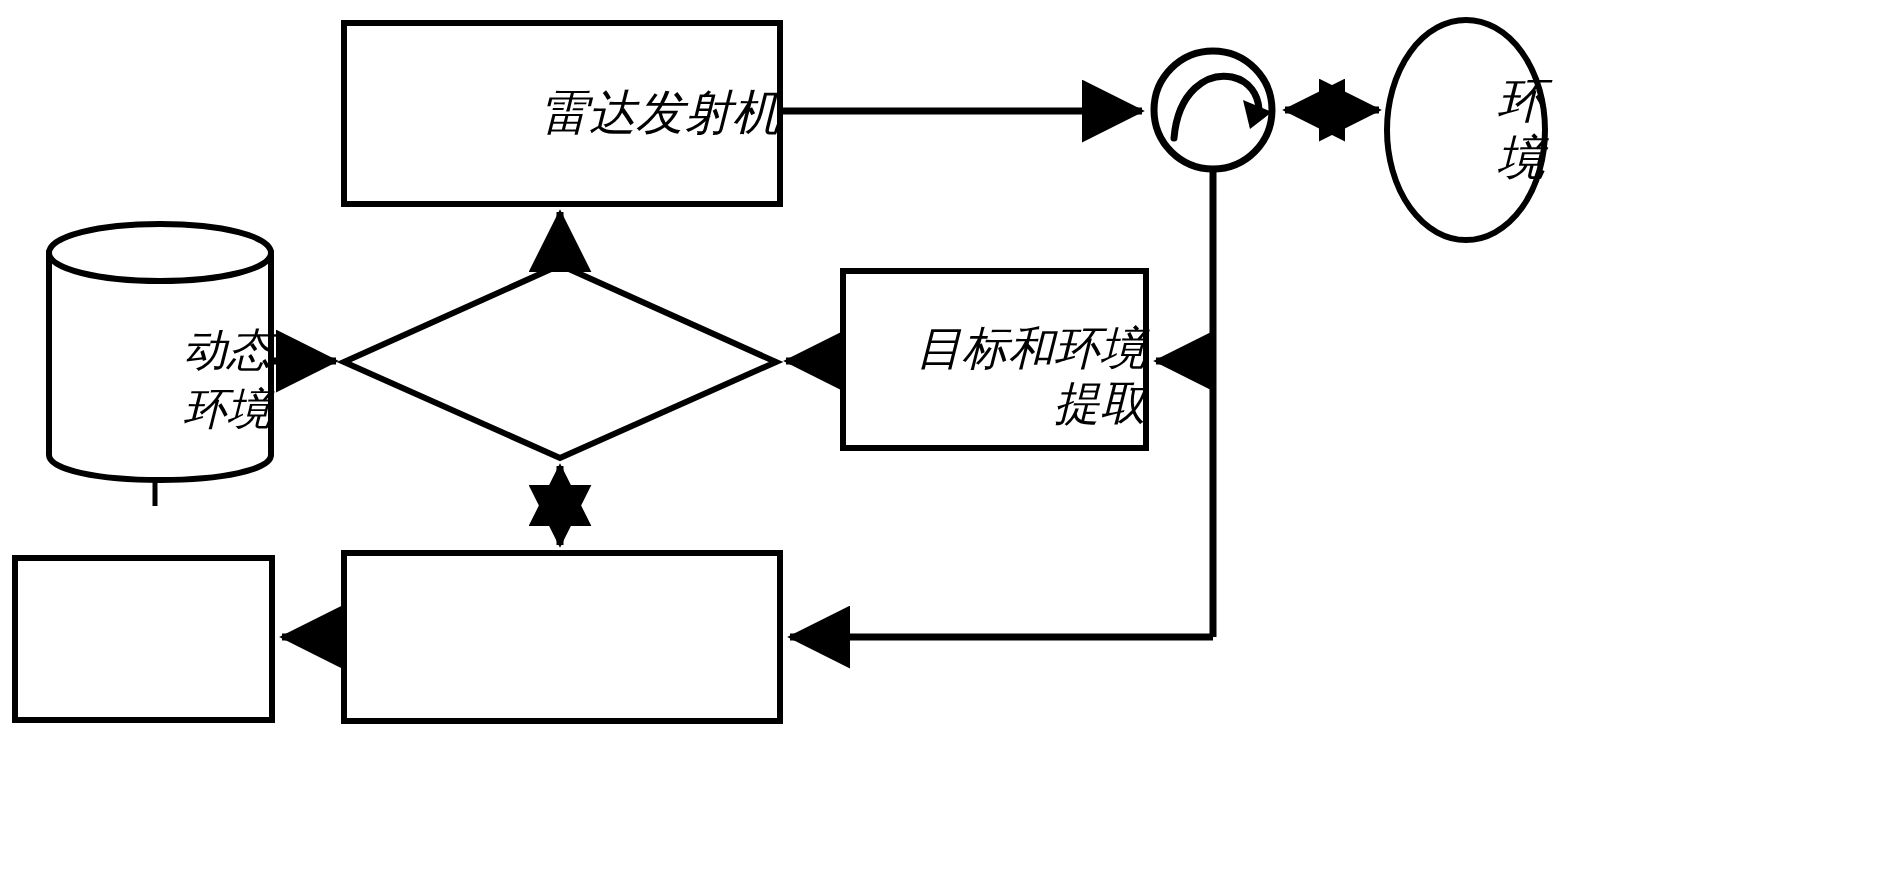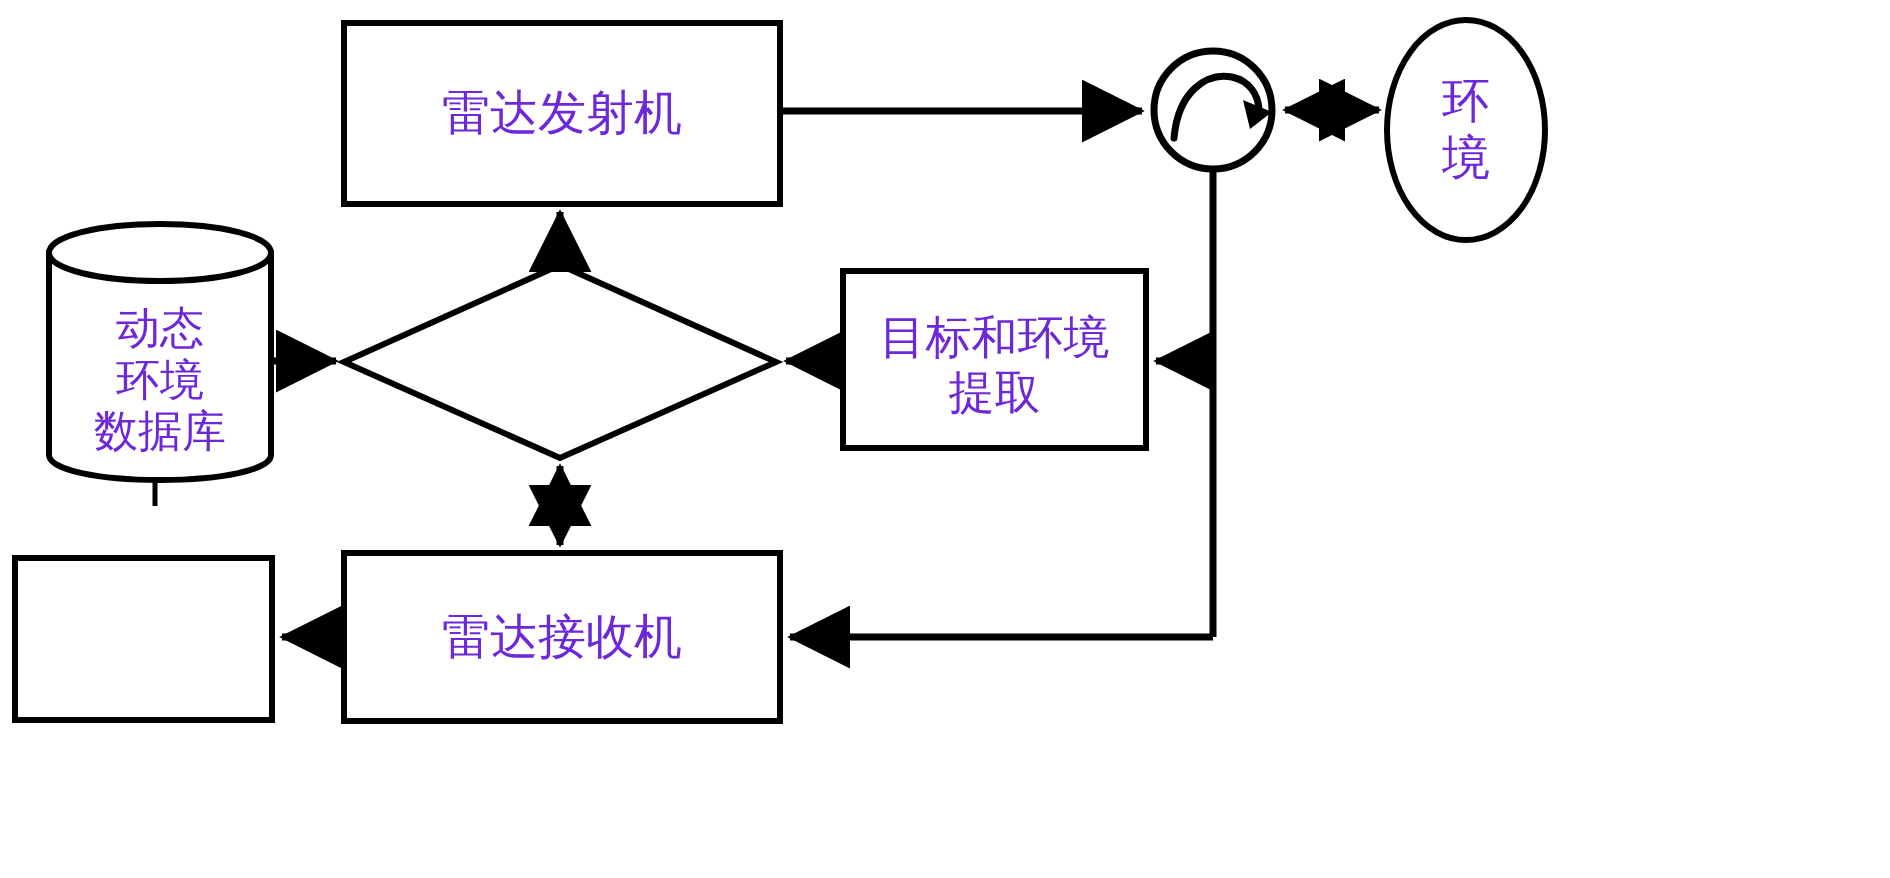--- a/index.html
+++ b/index.html
@@ -21,34 +21,35 @@
     left: 0;
     top: 0;
     width: 1890px;
     height: 878px;
     display: block;
   }
   .node-label {
     position: absolute;
     display: flex;
     flex-direction: column;
-    align-items: center;
+    align-items: flex-end;
     justify-content: center;
     text-align: center;
-    color: #6d28d9;
+    color: #000000;
     font-family: "Liberation Serif", "DejaVu Serif", serif;
     font-weight: 400;
     line-height: 1.18;
     white-space: pre;
     pointer-events: none;
+    font-style: italic;
   }
   .lbl-line { display: block; }
   .sz-lg { font-size: 48px; }
   .sz-md { font-size: 46px; }
-  .sz-sm { font-size: 44px; }
+  .sz-sm { font-size: 44px; gap: 7px; }
 </style>
 </head>
 <body>
 
 <div id="stage">
 
   <svg id="diagram-svg" viewBox="0 0 1890 878" xmlns="http://www.w3.org/2000/svg">
     <defs>
       <marker id="ah" markerWidth="9" markerHeight="9" refX="8.6" refY="4.5" orient="auto" markerUnits="strokeWidth">
         <path d="M0,0 L9,4.5 L0,9 z" fill="#000000"></path>
@@ -114,27 +115,23 @@
   </div>
 
   <div class="node-label sz-lg" style="left:1387px; top:20px; width:158px; height:220px;">
     <span class="lbl-line">环</span>
     <span class="lbl-line">境</span>
   </div>
 
   <div class="node-label sz-sm" style="left:49px; top:281px; width:222px; height:199px;">
     <span class="lbl-line">动态</span>
     <span class="lbl-line">环境</span>
-    <span class="lbl-line">数据库</span>
   </div>
 
 
-  <div class="node-label sz-md" style="left:843px; top:277px; width:303px; height:177px;">
+  <div class="node-label sz-md" style="left:843px; top:288px; width:303px; height:177px;">
     <span class="lbl-line">目标和环境</span>
     <span class="lbl-line">提取</span>
   </div>
 
 
-  <div class="node-label sz-lg" style="left:344px; top:553px; width:436px; height:168px;">
-    <span class="lbl-line">雷达接收机</span>
-  </div>
 
 </div>
 
 </body></html>

